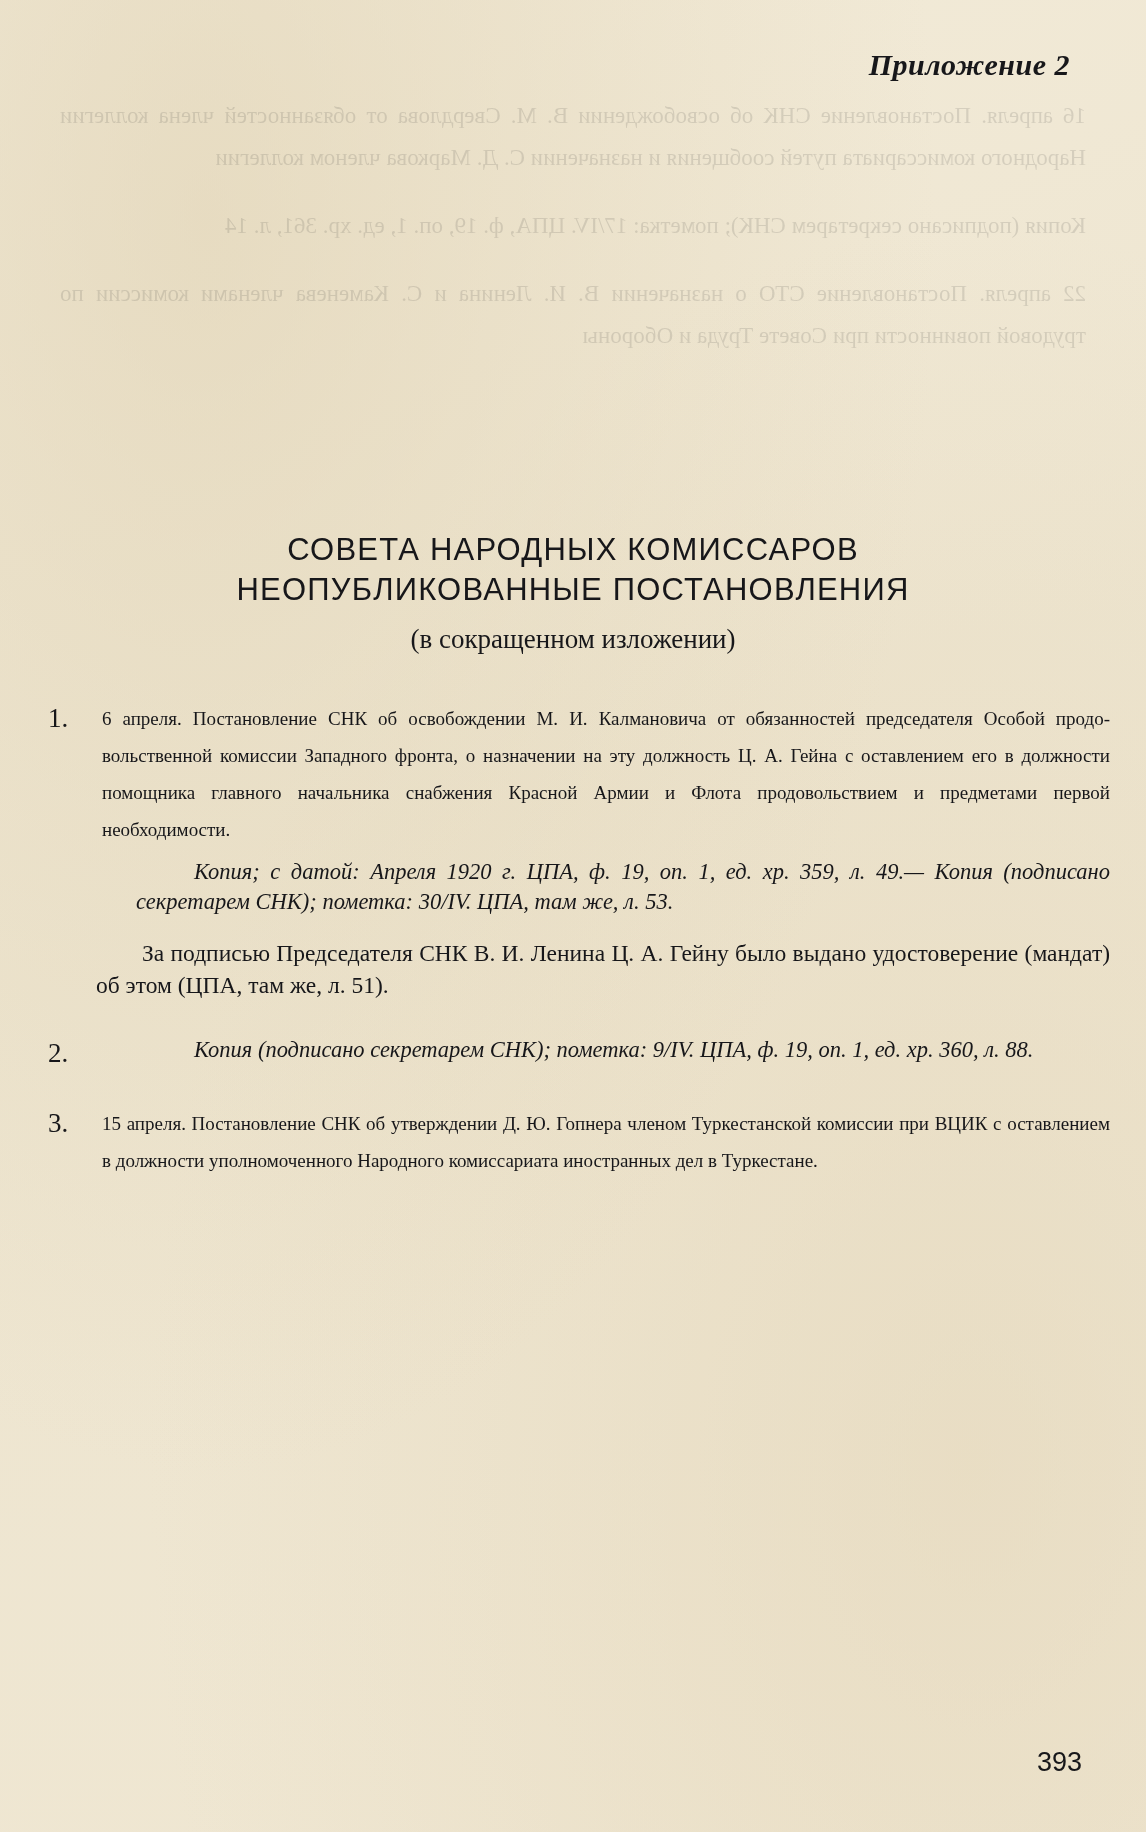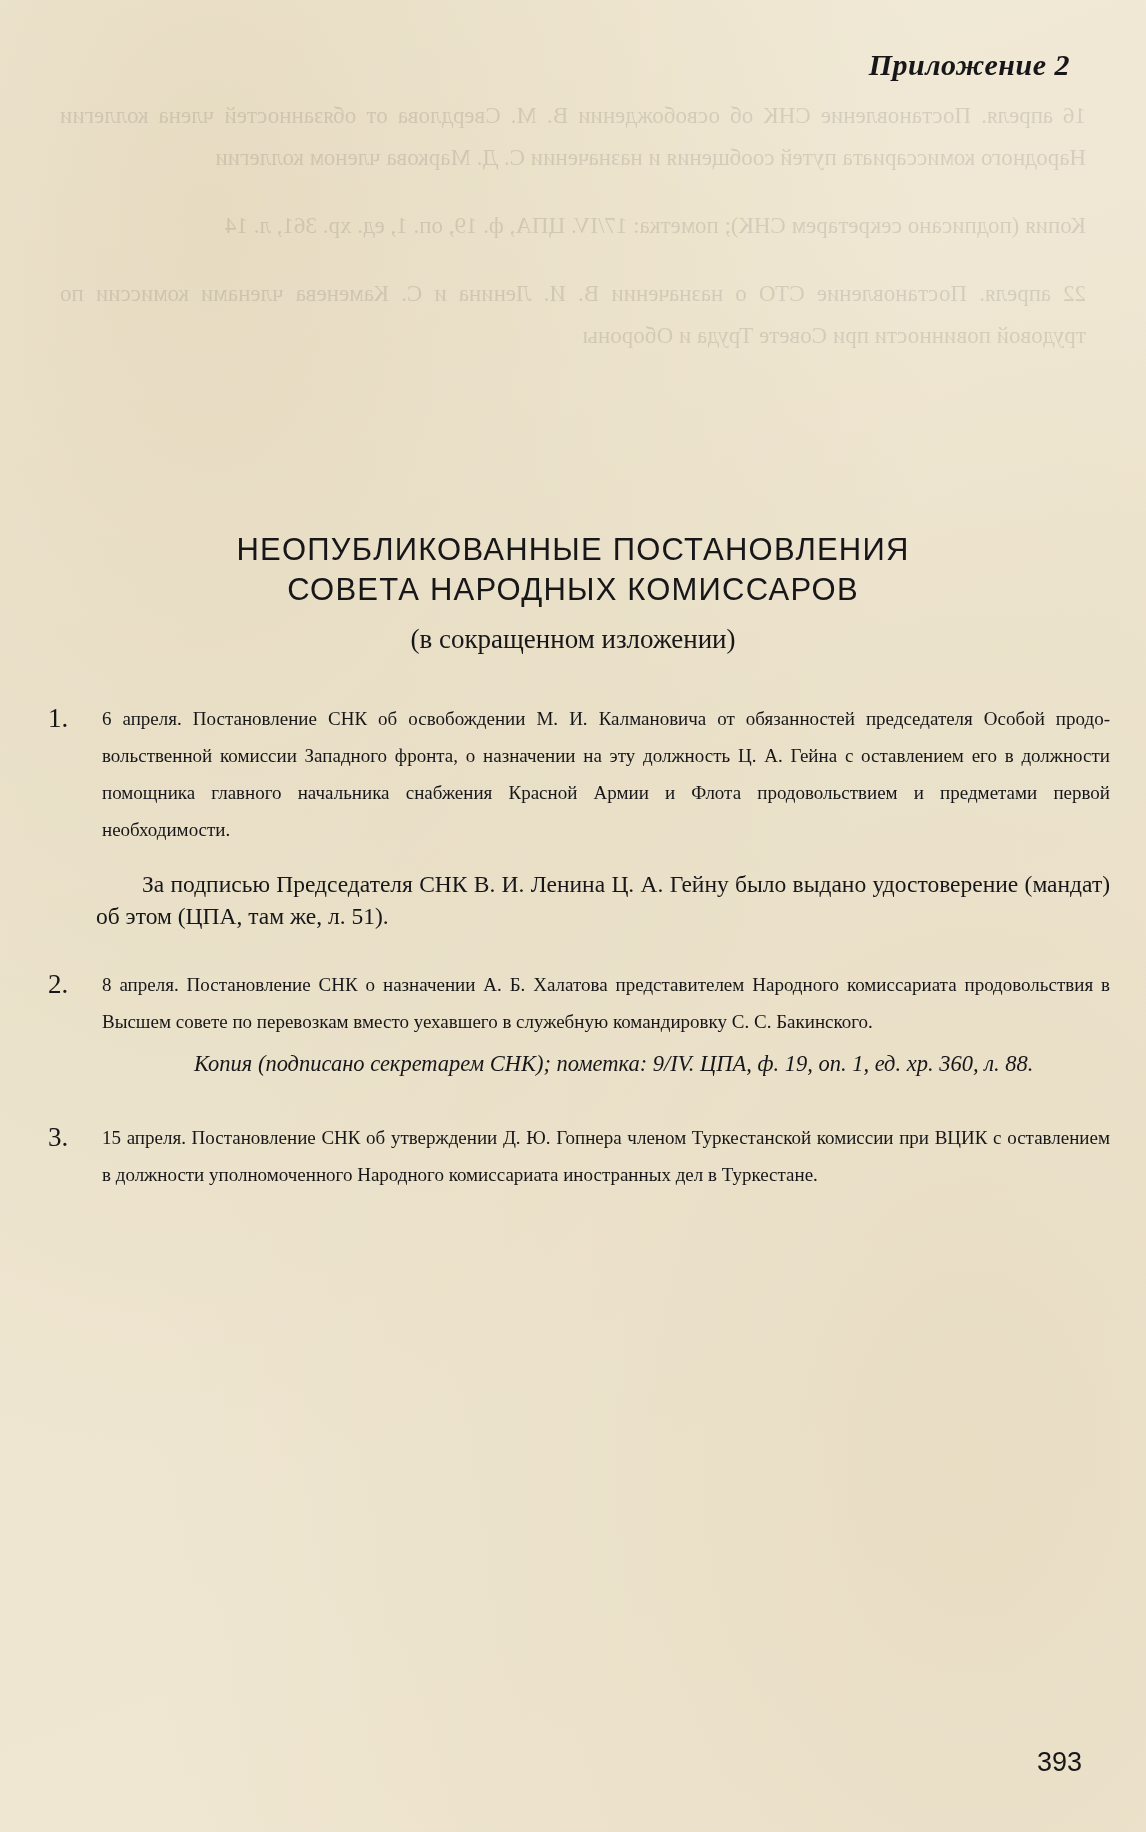--- a/index.html
+++ b/index.html
@@ -150,39 +150,39 @@
     <p>16 апреля. Постановление СНК об освобождении В. М. Свердлова от обязанностей члена коллегии Народного комиссариата путей сообщения и назначении С. Д. Маркова членом коллегии</p>
     <p>Копия (подписано секретарем СНК); пометка: 17/IV. ЦПА, ф. 19, оп. 1, ед. хр. 361, л. 14</p>
     <p>22 апреля. Постановление СТО о назначении В. И. Ленина и С. Каменева членами комиссии по трудовой повинности при Совете Труда и Обороны</p>
   </div>
 
   <div class="content">
 
     <div class="appendix-label">Приложение 2</div>
 
     <div class="title-block">
+      <div class="title-line">СОВЕТА НАРОДНЫХ КОМИССАРОВ</div>
       <div class="title-line">НЕОПУБЛИКОВАННЫЕ ПОСТАНОВЛЕНИЯ</div>
-      <div class="title-line">СОВЕТА НАРОДНЫХ КОМИССАРОВ</div>
       <div class="subtitle">(в сокращенном изложении)</div>
     </div>
 
     <div class="items">
 
       <div class="item">
         <div class="item-num">1.</div>
         <div class="item-body">
           <div class="item-text">6 апреля. Постановление СНК об освобождении М. И. Кал­мановича от обязанностей председателя Особой продо­вольственной комиссии Западного фронта, о назначении на эту должность Ц. А. Гейна с оставлением его в долж­ности помощника главного начальника снабжения Крас­ной Армии и Флота продовольствием и предметами первой необходимости.</div>
+          <div class="src-note indent-first">Копия; с датой: Апреля 1920 г. ЦПА, ф. 19, оп. 1, ед. хр. 359, л. 49.— Копия (подписано секретарем СНК); пометка: 30/IV. ЦПА, там же, л. 53.</div>
           <div class="after-note indent-first">За подписью Председателя СНК В. И. Ленина Ц. А. Гейну было выдано удостоверение (мандат) об этом (ЦПА, там же, л. 51).</div>
         </div>
       </div>
 
       <div class="item" style="margin-top:34px;">
         <div class="item-num">2.</div>
         <div class="item-body">
-          <div class="item-text">8 апреля. Постановление СНК о назначении А. Б. Халатова представителем Народного комиссариата продовольствия в Высшем совете по перевозкам вместо уехавшего в слу­жебную командировку С. С. Бакинского.</div>
           <div class="src-note indent-first">Копия (подписано секретарем СНК); пометка: 9/IV. ЦПА, ф. 19, оп. 1, ед. хр. 360, л. 88.</div>
         </div>
       </div>
 
       <div class="item" style="margin-top:40px;">
         <div class="item-num">3.</div>
         <div class="item-body">
           <div class="item-text">15 апреля. Постановление СНК об утверждении Д. Ю. Гоп­нера членом Туркестанской комиссии при ВЦИК с остав­лением в должности уполномоченного Народного комис­сариата иностранных дел в Туркестане.</div>
         </div>
       </div>

